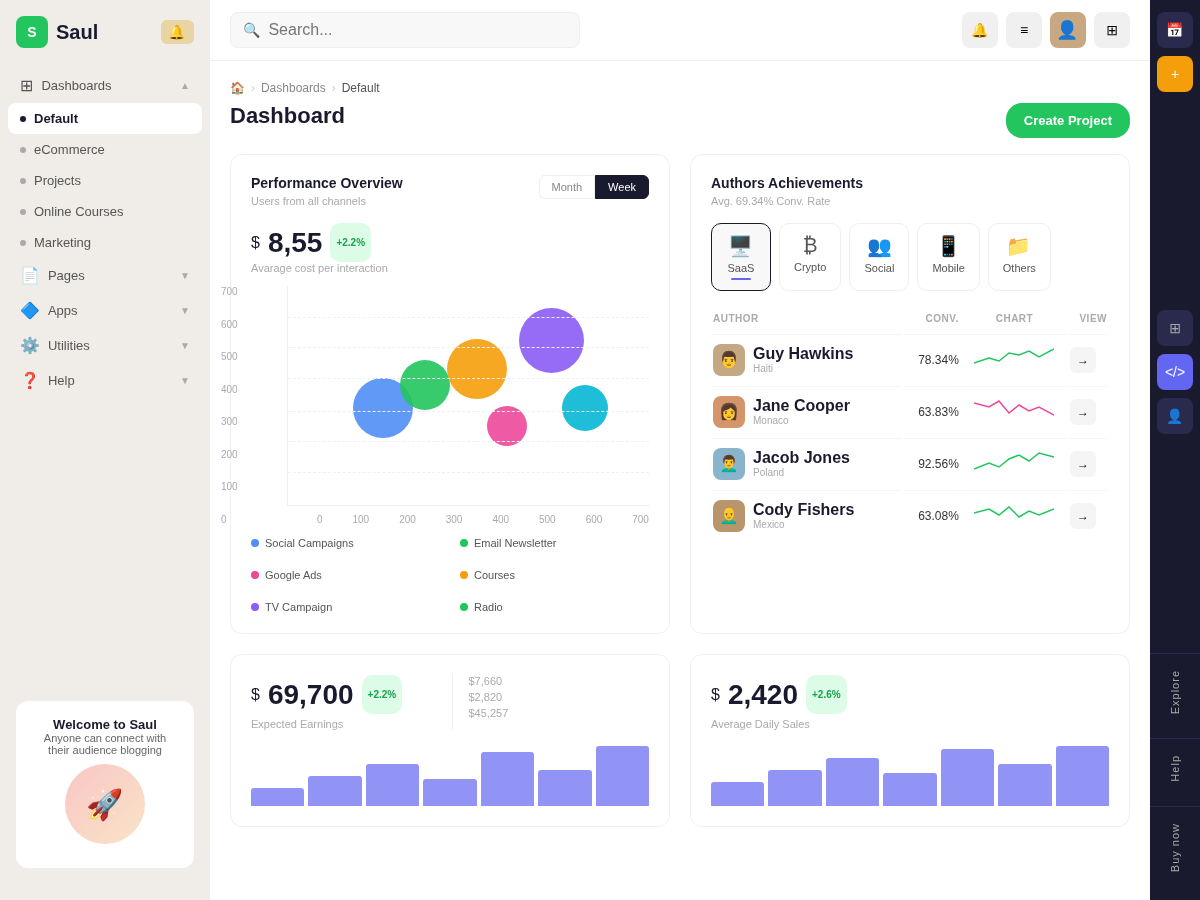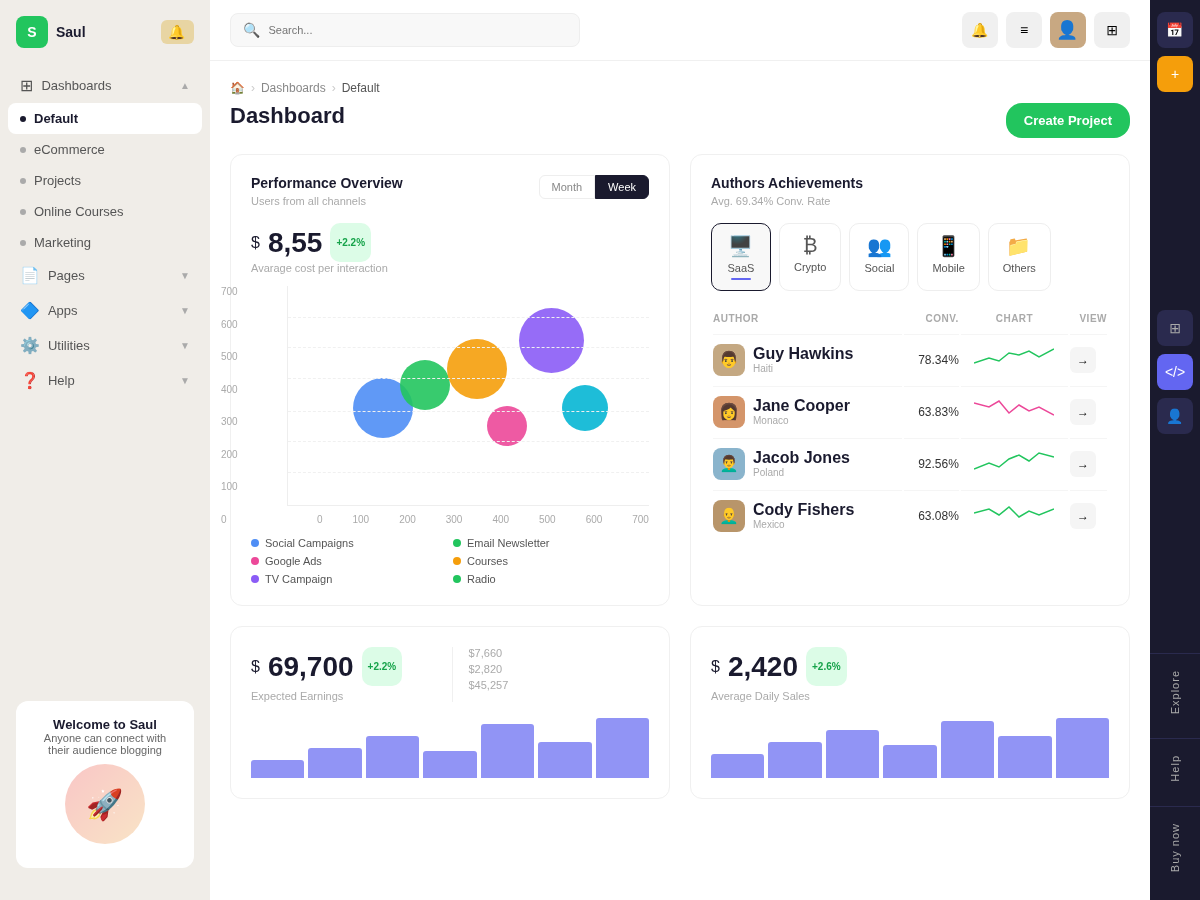--- a/index.html
+++ b/index.html
@@ -22,21 +22,21 @@
       padding: 0 16px 16px 16px;
       gap: 8px;
     }
     .brand-icon {
       width: 32px; height: 32px;
       background: #22c55e;
       border-radius: 8px;
       display: flex; align-items: center; justify-content: center;
       color: white; font-weight: bold; font-size: 14px;
     }
-    .brand-name { font-weight: 700; font-size: 14px; color: #1a1a2e; }
+    .brand-name { font-weight: 700; font-size: 20px; color: #1a1a2e; }
     .brand-back {
       margin-left: auto;
       background: #e8d5a3;
       border: none;
       border-radius: 6px;
       padding: 4px 8px;
       cursor: pointer;
       font-size: 14px;
     }
 
@@ -121,21 +121,21 @@
       padding: 8px 12px;
       gap: 8px;
       flex: 1;
       max-width: 350px;
     }
     .search-icon { color: #aaa; font-size: 14px; }
     .search-input {
       border: none;
       background: transparent;
       outline: none;
-      font-size: 11px;
+      font-size: 16px;
       color: #c2410c;
       width: 100%;
     }
     .topbar-right { margin-left: auto; display: flex; align-items: center; gap: 8px; }
     .topbar-btn {
       width: 36px; height: 36px;
       border-radius: 8px;
       background: #f0f0f0;
       border: none;
       cursor: pointer;
@@ -240,21 +240,21 @@
     .x-axis { display: flex; justify-content: space-between; font-size: 10px; color: #aaa; margin-top: 4px; padding: 0 0 0 30px; }
     .bubble {
       position: absolute;
       border-radius: 50%;
       opacity: 0.9;
     }
 
     .chart-legend {
       display: grid;
       grid-template-columns: 1fr 1fr;
-      gap: 6px;
+      gap: 20px;
       margin-top: 12px;
     }
     .legend-item {
       display: flex; align-items: center; gap: 6px;
       font-size: 11px; color: #555;
     }
     .legend-dot {
       width: 8px; height: 8px;
       border-radius: 50%;
       flex-shrink: 0;

